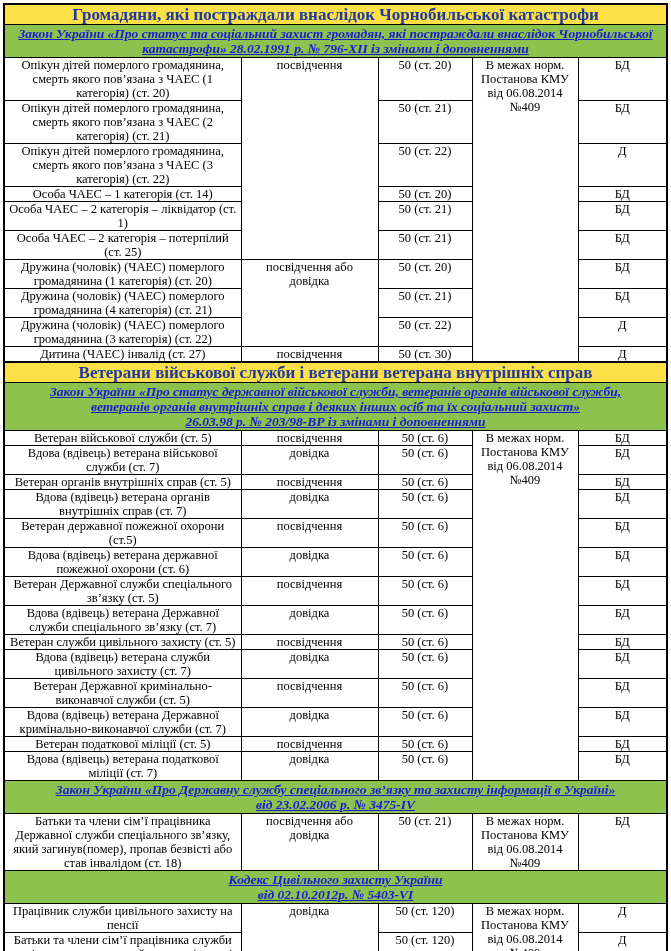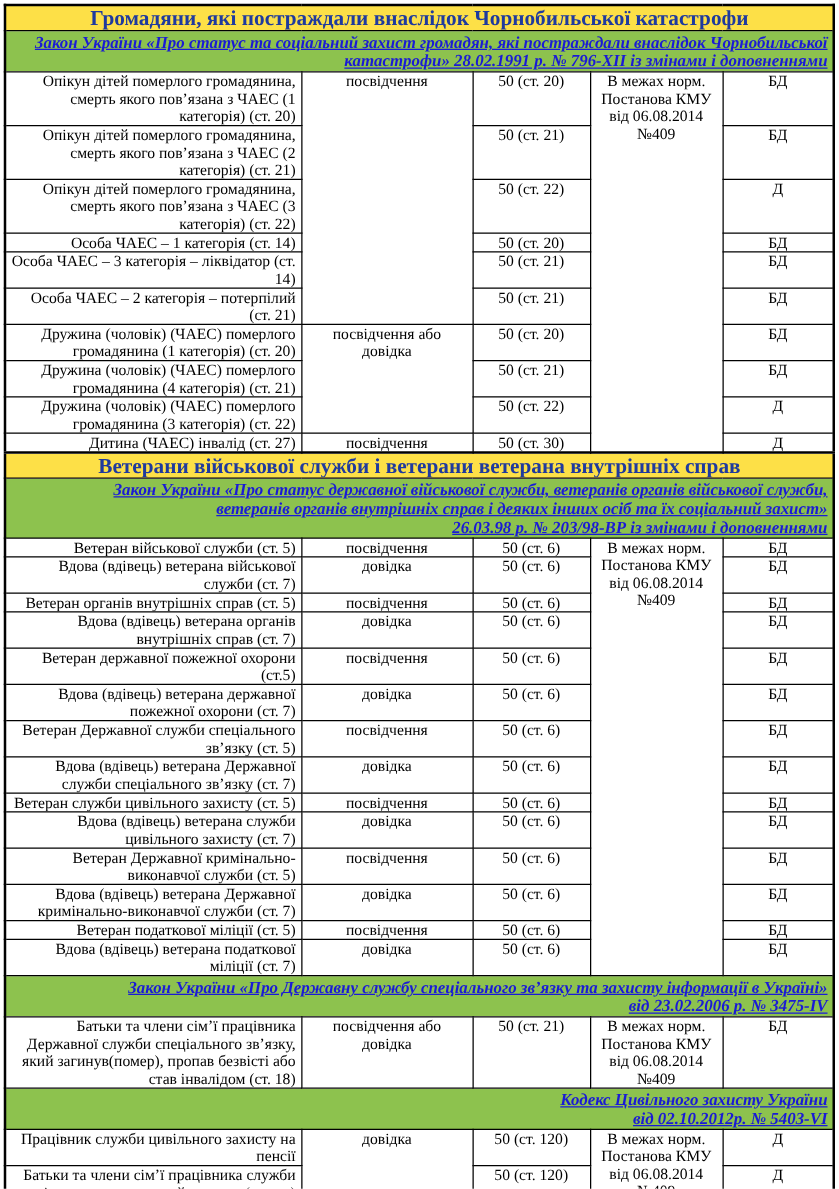--- a/index.html
+++ b/index.html
@@ -2,26 +2,26 @@
 <html><head>
 <meta charset="utf-8">
 <style>
   html, body { margin:0; padding:0; background:#ffffff; }
   body { width:671px; height:951px; position:relative; overflow:hidden;
          font-family:"Liberation Serif", serif; color:#000; }
   table.doc { position:absolute; left:3px; top:3px; width:663px; border-collapse:collapse;
               table-layout:fixed; border:2px solid #000; }
   table.doc td { border:1px solid #000; padding:0 4px; vertical-align:top;
                  font-size:12.5px; line-height:14px; overflow:hidden; }
-  td.c1 { text-align:right; }
+  td.c1 { text-align:center; }
   td.c2, td.c3, td.c4, td.c5 { text-align:center; }
   tr.section-title td { background:#fde047; text-align:center; color:#1f3a9e;
                         font-weight:bold; font-size:17px; line-height:19px; padding:0;
                         border-top:2px solid #000; }
-  tr.law td { background:#8dc24e; text-align:right; padding:1px 4px; }
+  tr.law td { background:#8dc24e; text-align:center; padding:1px 4px; }
   tr.law a { color:#1a1ad6; font-style:italic; font-weight:bold; text-decoration:underline;
              font-size:13.5px; line-height:15px; }
   .lawline { display:block; }
 </style>
 </head>
 <body>
 
 <table class="doc">
   <colgroup>
     <col style="width:237px">
@@ -56,26 +56,26 @@
       <td class="c1">Опікун дітей померлого громадянина, смерть якого пов’язана з ЧАЕС (3 категорія) (ст. 22)</td>
       <td class="c3">50 (ст. 22)</td>
       <td class="c5">Д</td>
     </tr>
     <tr style="height:14px">
       <td class="c1">Особа ЧАЕС – 1 категорія (ст. 14)</td>
       <td class="c3">50 (ст. 20)</td>
       <td class="c5">БД</td>
     </tr>
     <tr style="height:28px">
-      <td class="c1">Особа ЧАЕС – 3 категорія – ліквідатор (ст. 14)</td>
-      <td class="c3">50 (ст. 21)</td>
-      <td class="c5">БД</td>
-    </tr>
-    <tr style="height:28px">
-      <td class="c1">Особа ЧАЕС – 2 категорія – потерпілий (ст. 21)</td>
+      <td class="c1">Особа ЧАЕС – 2 категорія – ліквідатор (ст. 1)</td>
+      <td class="c3">50 (ст. 21)</td>
+      <td class="c5">БД</td>
+    </tr>
+    <tr style="height:28px">
+      <td class="c1">Особа ЧАЕС – 2 категорія – потерпілий (ст. 25)</td>
       <td class="c3">50 (ст. 21)</td>
       <td class="c5">БД</td>
     </tr>
     <tr style="height:28px">
       <td class="c1">Дружина (чоловік) (ЧАЕС) померлого громадянина (1 категорія) (ст. 20)</td>
       <td class="c2" rowspan="3">посвідчення або довідка</td>
       <td class="c3">50 (ст. 20)</td>
       <td class="c5">БД</td>
     </tr>
     <tr style="height:28px">
@@ -128,21 +128,21 @@
       <td class="c3">50 (ст. 6)</td>
       <td class="c5">БД</td>
     </tr>
     <tr style="height:28px">
       <td class="c1">Ветеран державної пожежної охорони (ст.5)</td>
       <td class="c2">посвідчення</td>
       <td class="c3">50 (ст. 6)</td>
       <td class="c5">БД</td>
     </tr>
     <tr style="height:28px">
-      <td class="c1">Вдова (вдівець) ветерана державної пожежної охорони (ст. 7)</td>
+      <td class="c1">Вдова (вдівець) ветерана державної пожежної охорони (ст. 6)</td>
       <td class="c2">довідка</td>
       <td class="c3">50 (ст. 6)</td>
       <td class="c5">БД</td>
     </tr>
     <tr style="height:28px">
       <td class="c1">Ветеран Державної служби спеціального зв’язку (ст. 5)</td>
       <td class="c2">посвідчення</td>
       <td class="c3">50 (ст. 6)</td>
       <td class="c5">БД</td>
     </tr>

